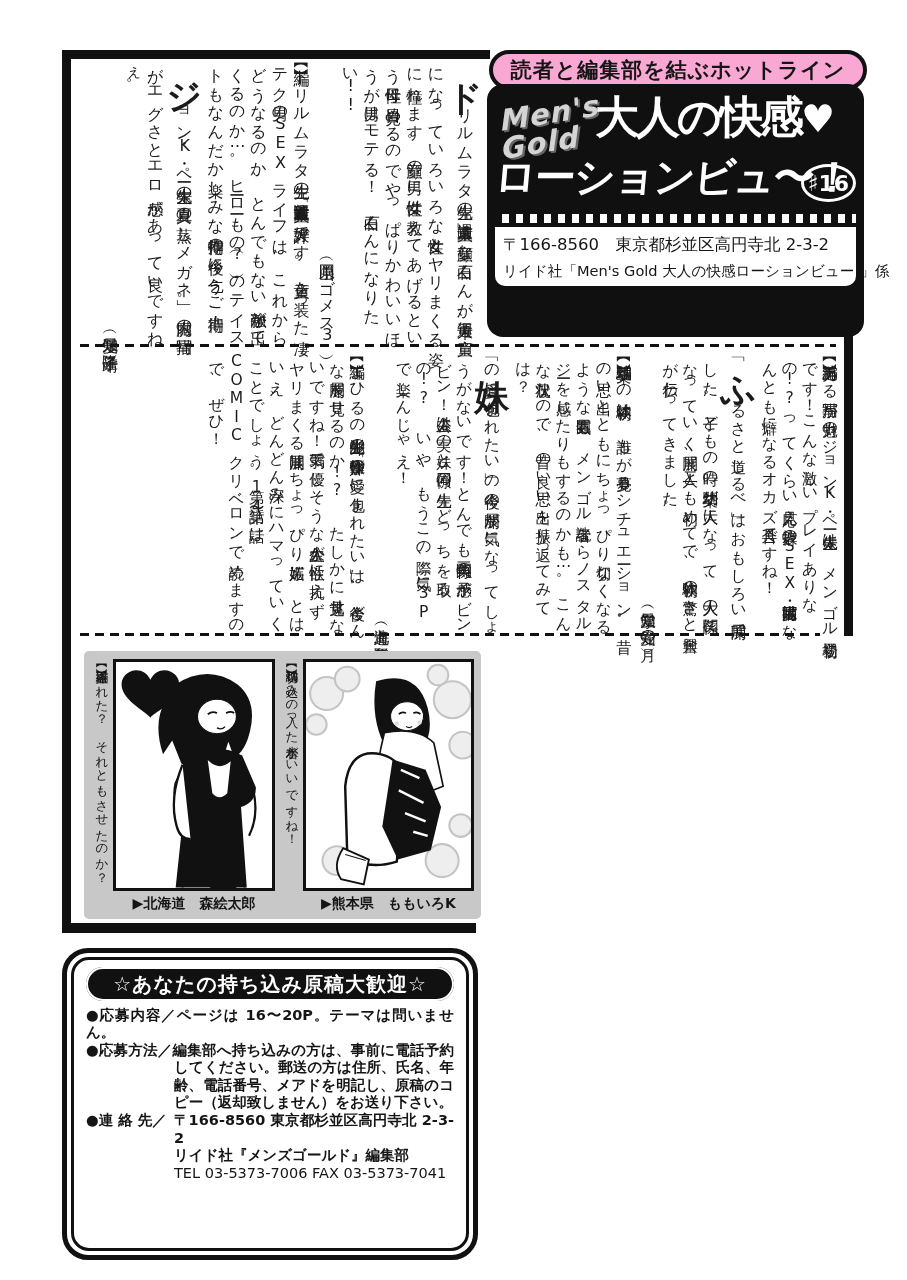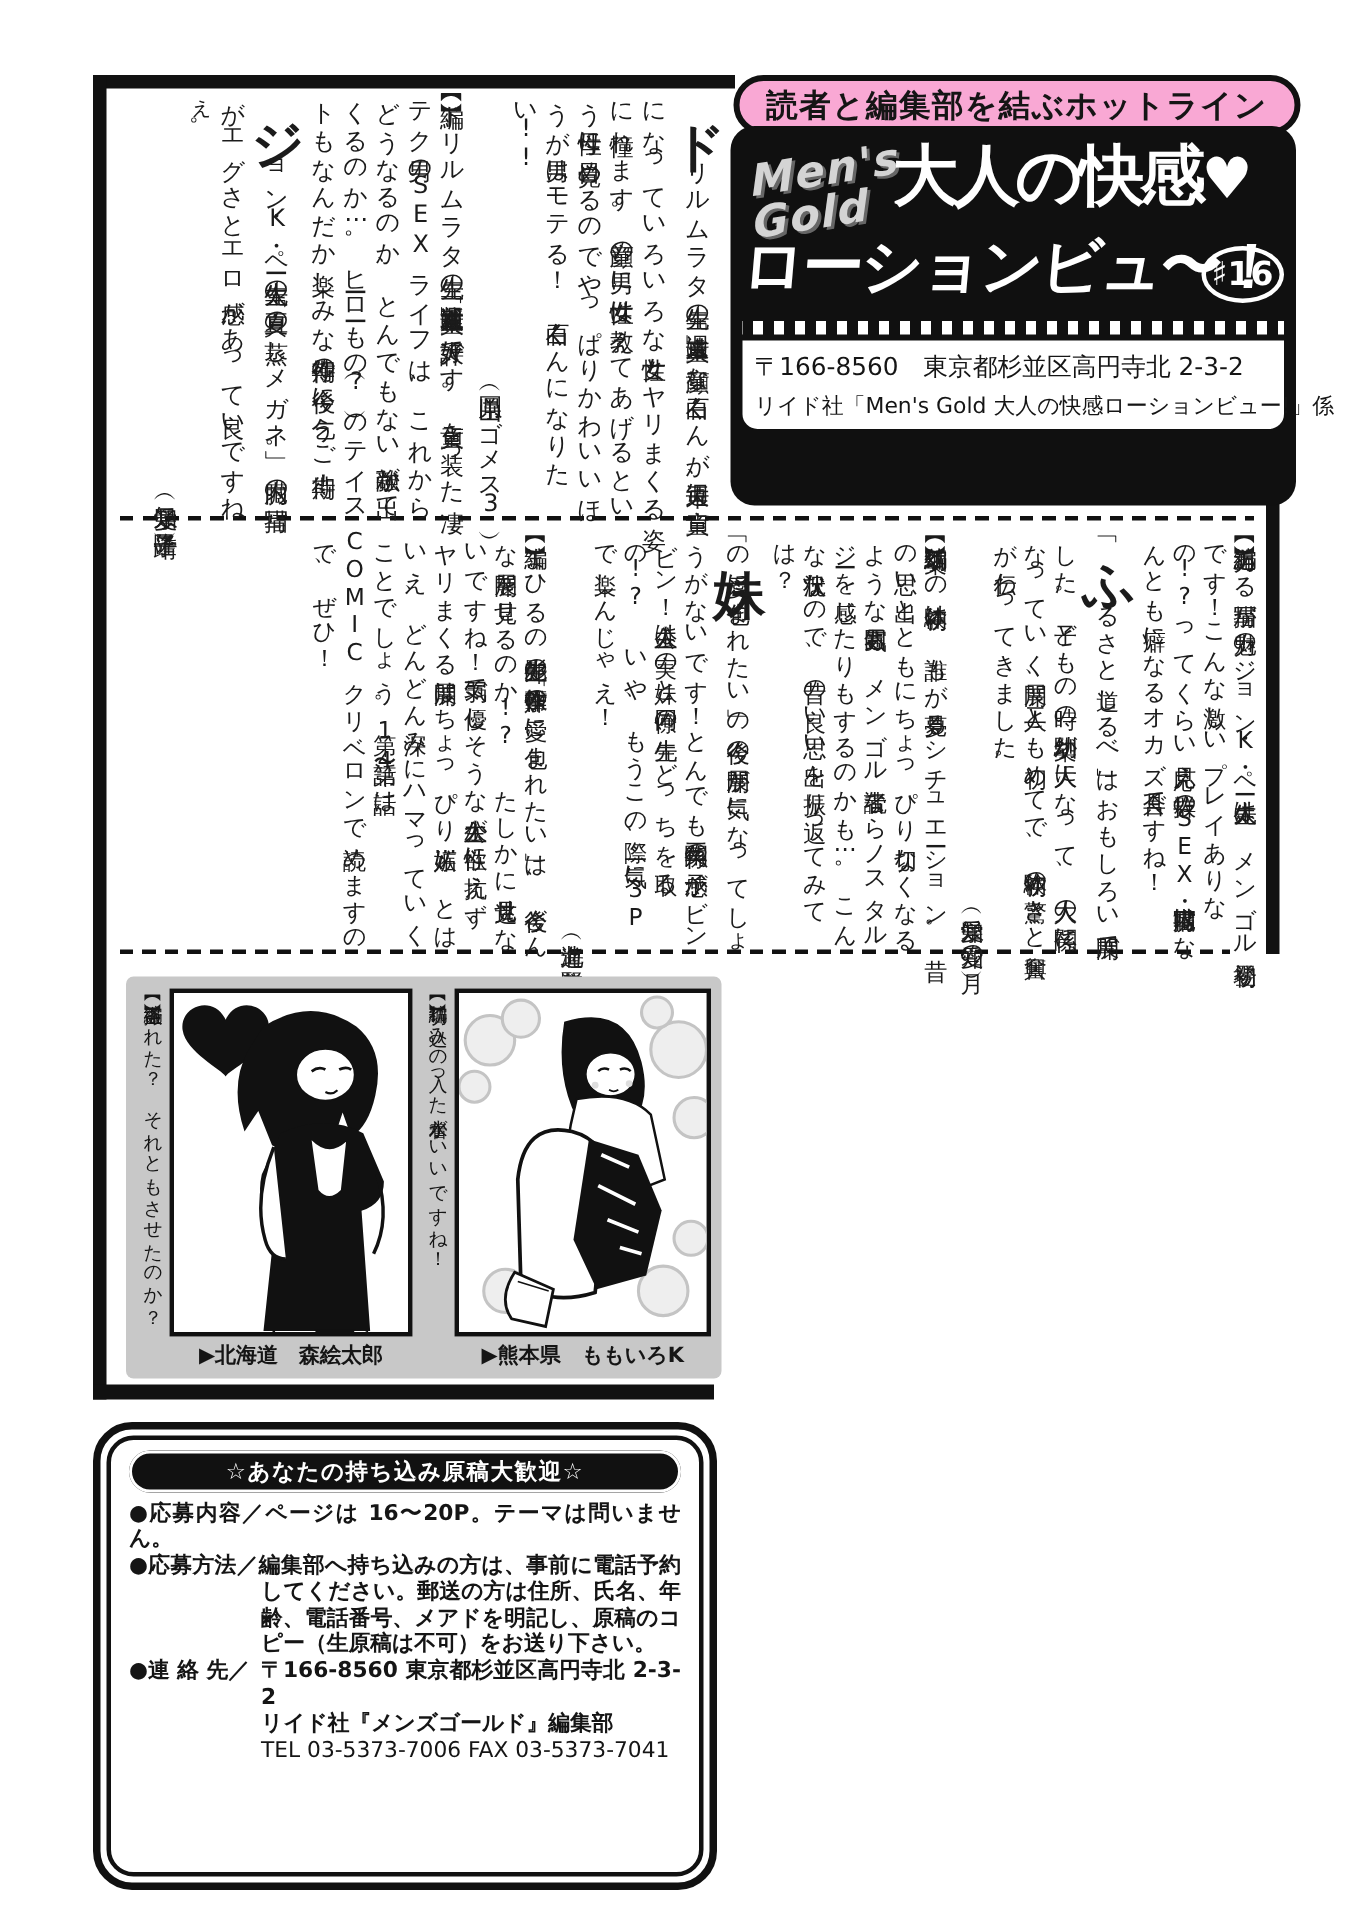--- a/index.html
+++ b/index.html
@@ -54,21 +54,21 @@
   .illusImg{flex:1;background:#fff;border:3px solid #111;overflow:hidden;}
   .illusImg svg{display:block;width:100%;height:100%;}
   .illusCredit{height:26px;display:flex;align-items:center;justify-content:center;
                font-size:14px;font-weight:bold;}
   
   .submitBox{position:absolute;left:62px;top:948px;width:416px;height:312px;box-sizing:border-box;
              border:5px solid #111;border-radius:26px;background:#fff;padding:4px;}
   .submitInner{height:100%;box-sizing:border-box;border:3px solid #111;border-radius:18px;
                padding:7px 12px 4px;}
   .submitTitle{background:#111;color:#fff;border-radius:22px;box-shadow:inset 0 0 0 2px #fff;
-               text-align:center;font-size:15px;font-weight:bold;letter-spacing:1px;
+               text-align:center;font-size:20px;font-weight:bold;letter-spacing:1px;
                padding:5px 0;line-height:1.2;}
   .submitBody{margin-top:6px;font-weight:bold;font-size:14.5px;line-height:1.2;text-align:justify;}
   .submitBody .intro{margin-bottom:2px;}
   .item2{padding-left:88px;text-indent:-88px;}
   .noteLine{padding-left:88px;font-size:13.4px;}
   .contact{display:flex;margin-top:1px;}
   .contactLabel{width:88px;flex:none;}
   .contactLines{flex:1;}
   .contactTel{font-weight:500;}
 </style>
@@ -183,21 +183,21 @@
         <div class="illusCredit">▶熊本県　ももいろK</div>
       </div>
     </div>
   </div>
 
   <div class="submitBox">
     <div class="submitInner">
       <div class="submitTitle">☆あなたの持ち込み原稿大歓迎☆</div>
       <div class="submitBody">
         <div class="item">●応募内容／ページは 16〜20P。テーマは問いません。</div>
-        <div class="item item2">●応募方法／編集部へ持ち込みの方は、事前に電話予約してください。郵送の方は住所、氏名、年齢、電話番号、メアドを明記し、原稿のコピー（生原稿は不可）をお送り下さい。</div>
+        <div class="item item2">●応募方法／編集部へ持ち込みの方は、事前に電話予約してください。郵送の方は住所、氏名、年齢、電話番号、メアドを明記し、原稿のコピー（返却致しません）をお送り下さい。</div>
         <div class="contact">
           <span class="contactLabel">●連 絡 先／</span>
           <span class="contactLines">
             <div>〒166-8560 東京都杉並区高円寺北 2-3-2</div>
             <div>リイド社『メンズゴールド』編集部</div>
             <div class="contactTel">TEL 03-5373-7006  FAX 03-5373-7041</div>
           </span>
         </div>
       </div>
     </div>

